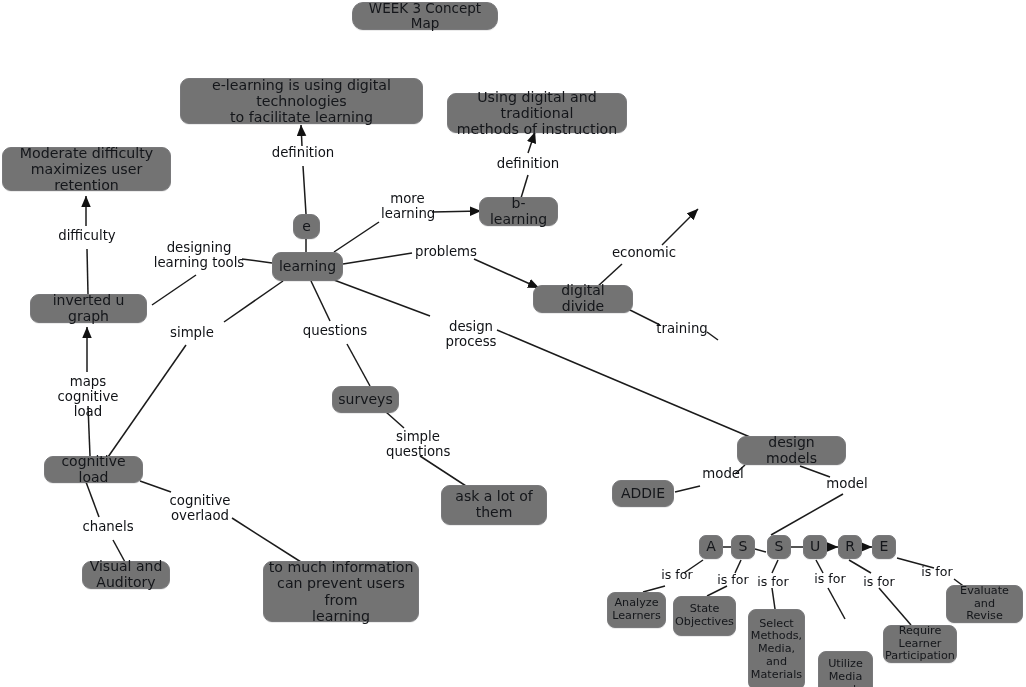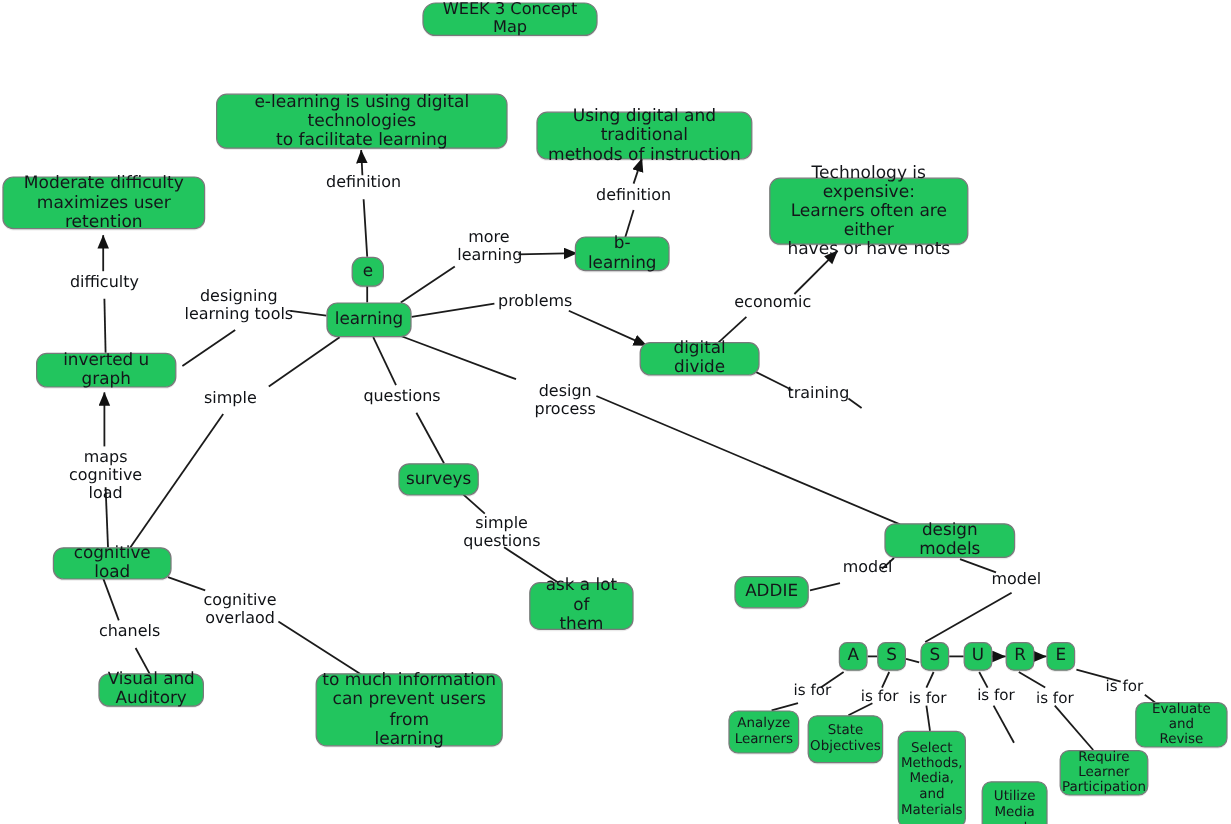--- a/index.html
+++ b/index.html
@@ -7,21 +7,21 @@
     position:relative;
     width:1026px;height:687px;
     background:#ffffff;
     overflow:hidden;
     font-family:"DejaVu Sans","Liberation Sans",sans-serif;
   }
   #edges{position:absolute;left:0;top:0;width:1026px;height:687px;}
   .node{
     position:absolute;
     box-sizing:border-box;
-    background:#22c55e;
+    background:#737373;
     border:1.6px solid #79797b;
     border-radius:9px;
     display:flex;align-items:center;justify-content:center;
     text-align:center;
     color:#14161a;
     line-height:1.14;
     white-space:pre-line;
     padding:2px 4px;
     box-shadow:0 1px 0 rgba(0,0,0,0.08);
   }
@@ -132,44 +132,41 @@
 
   <div class="node big" style="left:180px;top:78px;width:243px;height:46px;">e-learning is using digital technologies
 to facilitate learning</div>
 
   <div class="node big" style="left:447px;top:93px;width:180px;height:40px;">Using digital and traditional
 methods of instruction</div>
 
   <div class="node big" style="left:2px;top:147px;width:169px;height:44px;">Moderate difficulty
 maximizes user retention</div>
 
-  <div class="node big" style="left:641px;top:148px;width:166px;height:56px;">Technology is expensive:
-Learners often are either
-haves or have nots</div>
 
   <div class="node med" style="left:293px;top:214px;width:27px;height:25px;">e</div>
 
   <div class="node med" style="left:479px;top:197px;width:79px;height:29px;">b-learning</div>
 
   <div class="node med" style="left:272px;top:252px;width:71px;height:29px;">learning</div>
 
   <div class="node med" style="left:30px;top:294px;width:117px;height:29px;">inverted u graph</div>
 
   <div class="node med" style="left:533px;top:285px;width:100px;height:28px;">digital divide</div>
 
 
   <div class="node med" style="left:332px;top:386px;width:67px;height:27px;">surveys</div>
 
   <div class="node med" style="left:44px;top:456px;width:99px;height:27px;">cognitive load</div>
 
   <div class="node med" style="left:737px;top:436px;width:109px;height:29px;">design models</div>
 
   <div class="node med" style="left:612px;top:480px;width:62px;height:27px;">ADDIE</div>
 
-  <div class="node med" style="left:441px;top:485px;width:87px;height:40px;">ask a lot of
+  <div class="node med" style="left:441px;top:485px;width:106px;height:40px;">ask a lot of
 them</div>
 
   <div class="node med" style="left:82px;top:561px;width:88px;height:28px;">Visual and
 Auditory</div>
 
   <div class="node big" style="left:263px;top:561px;width:156px;height:61px;">to much information
 can prevent users from
 learning</div>
 
   <div class="node letter" style="left:699px;top:535px;width:24px;height:24px;">A</div>

